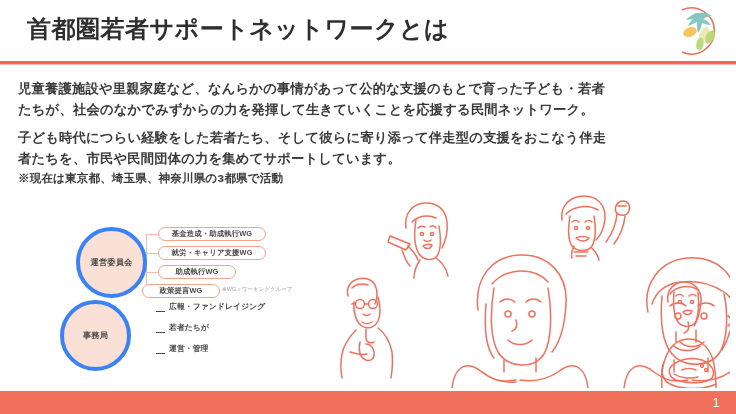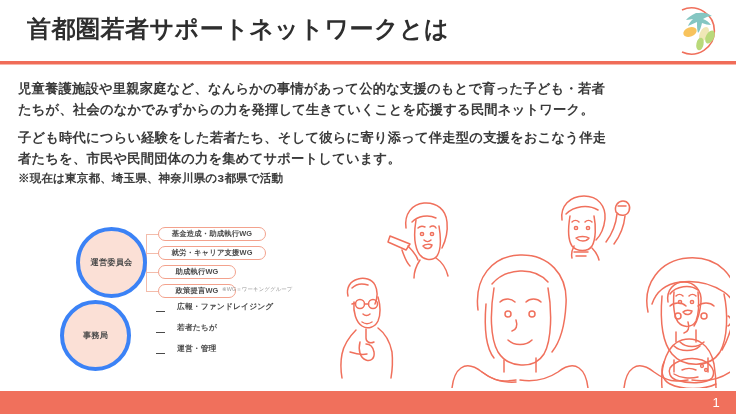--- a/index.html
+++ b/index.html
@@ -49,41 +49,41 @@
   .pill{
     position:absolute;height:14px;
     border:1px solid #f3a28d;border-radius:9px;background:#fff;
     display:flex;align-items:center;justify-content:center;
     font-size:7.4px;color:#4a4a4a;font-weight:700;letter-spacing:0.1px;
     white-space:nowrap;padding:0 7px;box-sizing:border-box;
   }
   .pill.w1{left:98px;top:9px;width:108px;}
   .pill.w2{left:98px;top:28px;width:108px;}
   .pill.w3{left:98px;top:47px;width:78px;}
-  .pill.w4{left:98px;top:66px;width:78px;}
+  .pill.w4{left:82px;top:66px;width:78px;}
 
   .wg-note{
     position:absolute;left:162px;top:68px;
     font-size:4.6px;color:#9a9a9a;letter-spacing:0.1px;white-space:nowrap;
     transform:scale(1.18);transform-origin:left top;
   }
 
   .connector{position:absolute;background:#f3bcab;}
   .trunk{left:86px;top:16px;width:1px;height:57px;}
   .branch{height:1px;width:12px;left:86px;}
   .b1{top:16px;}
   .b2{top:35px;}
   .b3{top:54px;}
   .b4{top:73px;}
   .stem{left:79px;top:40px;width:8px;height:1px;}
 
   .jimu-list{position:absolute;left:96px;top:83px;}
   .jimu-item{
     font-size:7.8px;color:#4a4a4a;font-weight:700;letter-spacing:0.1px;
-    white-space:nowrap;margin-bottom:10px;display:flex;align-items:flex-end;gap:12px;
+    white-space:nowrap;margin-bottom:10px;display:flex;align-items:flex-end;gap:4px;
   }
   .dash{display:inline-block;width:9px;height:1px;background:#4a4a4a;}
 
   
   .illus{position:absolute;left:330px;top:192px;width:400px;height:196px;}
 
   
   .footer{position:absolute;left:0;top:391px;width:736px;height:23px;background:#f0705c;}
   .page-num{
     position:absolute;right:16px;top:395px;

